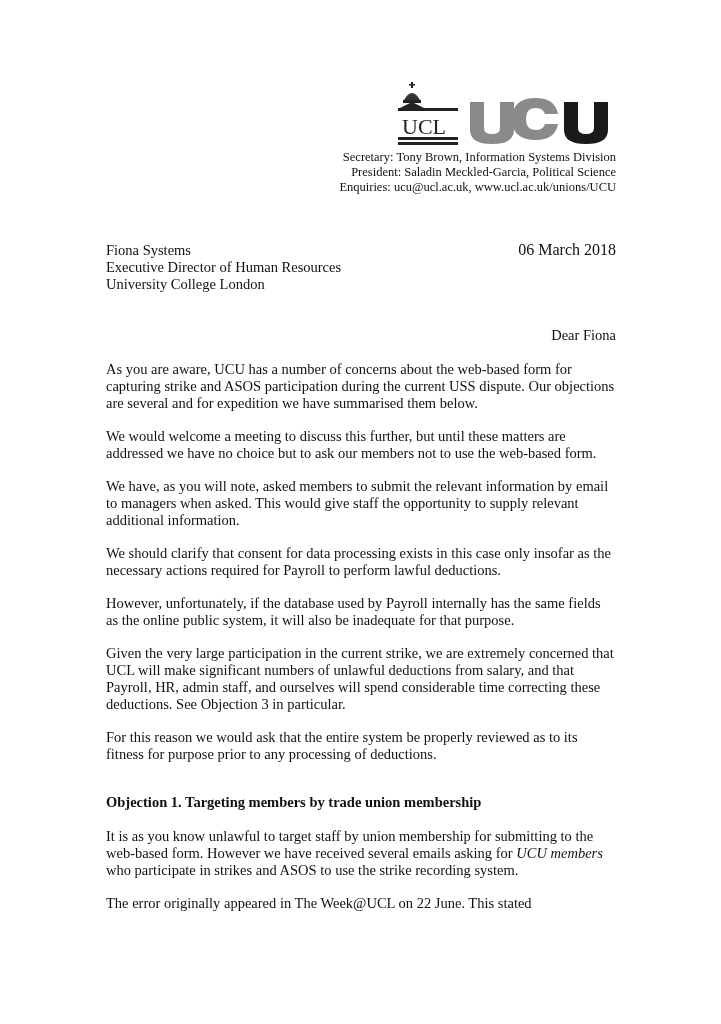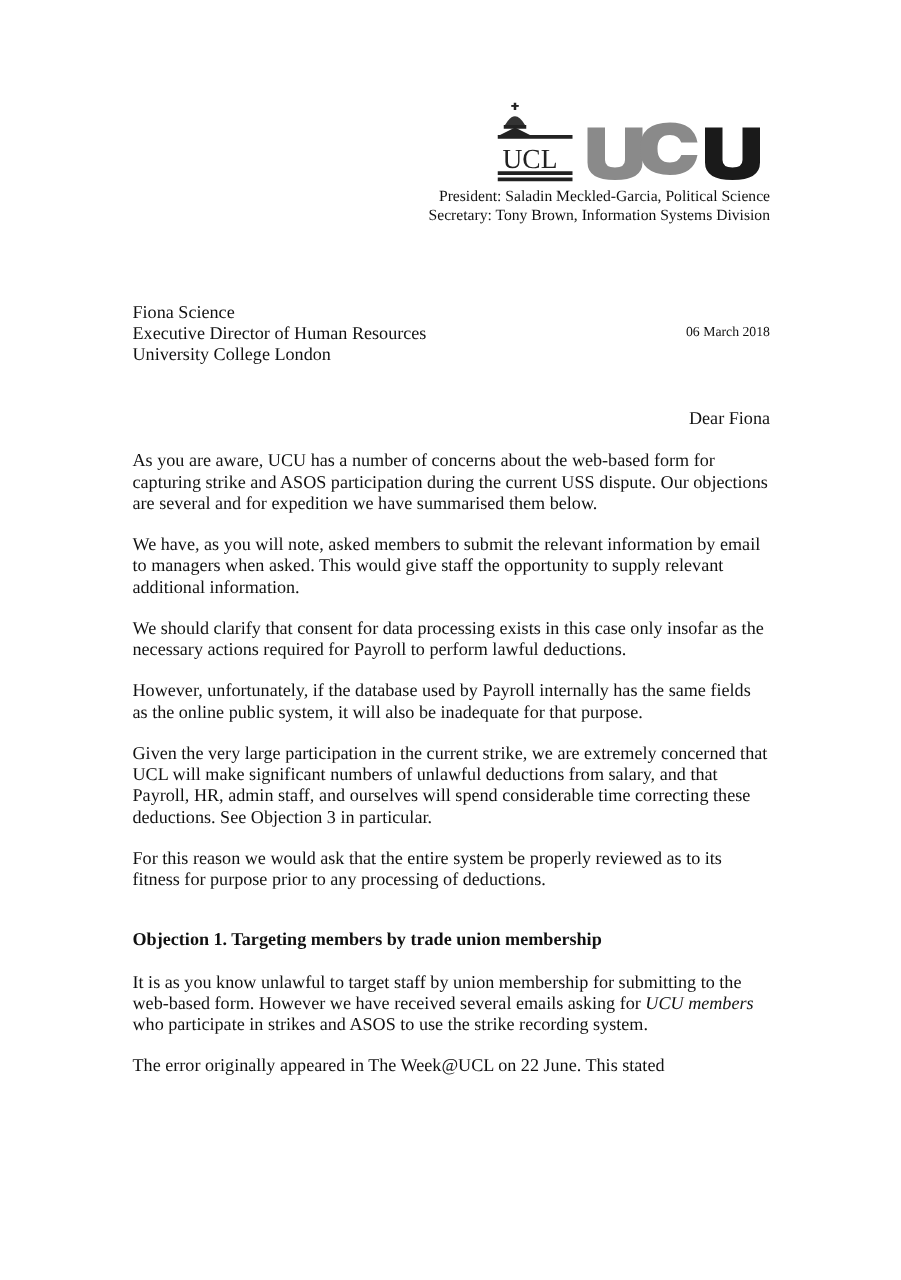--- a/index.html
+++ b/index.html
@@ -3,21 +3,21 @@
 <meta charset="utf-8">
 <style>
   html, body { margin:0; padding:0; background:#ffffff; }
   body { width:721px; height:1024px; position:relative; overflow:hidden; font-family:"Liberation Serif", serif; color:#111; }
   .page { position:absolute; left:0; top:0; width:721px; height:848px; background:#fff; }
   .logo { position:absolute; left:398px; top:82px; width:220px; height:70px; }
   .letterhead { position:absolute; right:105px; top:150px; text-align:right; }
   .branch { font-family:"Liberation Sans", sans-serif; font-weight:bold; font-size:12.5px; line-height:15px; color:#111; }
   .lh-line { font-size:12.5px; line-height:15px; }
   .addr { position:absolute; left:106px; top:242px; font-size:14.5px; line-height:17px; }
-  .date { position:absolute; right:105px; top:258px; font-size:11px; line-height:17px; }
+  .date { position:absolute; right:105px; top:241px; font-size:16px; line-height:17px; }
   .body { position:absolute; left:106px; top:327px; width:510px; font-size:14.5px; line-height:17px; }
   .body p { margin:0 0 16px 0; }
   .body p.salutation { margin-bottom:17px;text-align:right; }
   .body h3 { font-size:14.5px; line-height:17px; font-weight:bold; margin:31px 0 17px 0; }
   em { }
 </style>
 </head>
 <body>
 
 <div class="page">
@@ -35,35 +35,37 @@
       <text x="4" y="52" font-family="Liberation Serif, serif" font-size="22" fill="#222">UCL</text>
     </g>
     <g>
       <path d="M72 20 h14 v26 q0 6 8 6 q8 0 8 -6 v-26 h14 v28 q0 14 -22 14 q-22 0 -22 -14 Z" fill="#8a8a8a"></path>
       <path d="M160 32 h-13 q-2 -6 -9 -6 q-10 0 -10 11 q0 11 10 11 q7 0 9 -6 h13 q-3 16 -22 16 q-24 0 -24 -21 q0 -21 24 -21 q19 0 22 16 Z" fill="#8a8a8a"></path>
       <path d="M166 20 h14 v26 q0 6 8 6 q8 0 8 -6 v-26 h14 v28 q0 14 -22 14 q-22 0 -22 -14 Z" fill="#1a1a1a"></path>
     </g>
   </svg>
 
   <div class="letterhead">
+    <div class="lh-line">Secretary: Tony Brown, Information Systems Division</div>
     <div class="lh-line">President: Saladin Meckled-Garcia, Political Science</div>
-    <div class="lh-line">Secretary: Tony Brown, Information Systems Division</div>
+    <div class="lh-line">Enquiries: ucu@ucl.ac.uk, www.ucl.ac.uk/unions/UCU</div>
   </div>
 
   <div class="addr">
-    <div>Fiona Science</div>
+    <div>Fiona Systems</div>
     <div>Executive Director of Human Resources</div>
     <div>University College London</div>
   </div>
 
   <div class="date">06 March 2018</div>
 
   <div class="body">
     <p class="salutation">Dear Fiona</p>
     <p>As you are aware, UCU has a number of concerns about the web-based form for capturing strike and ASOS participation during the current USS dispute. Our objections are several and for expedition we have summarised them below.</p>
+    <p>We would welcome a meeting to discuss this further, but until these matters are addressed we have no choice but to ask our members not to use the web-based form.</p>
     <p>We have, as you will note, asked members to submit the relevant information by email to managers when asked. This would give staff the opportunity to supply relevant additional information.</p>
     <p>We should clarify that consent for data processing exists in this case only insofar as the necessary actions required for Payroll to perform lawful deductions.</p>
     <p>However, unfortunately, if the database used by Payroll internally has the same fields as the online public system, it will also be inadequate for that purpose.</p>
     <p>Given the very large participation in the current strike, we are extremely concerned that UCL will make significant numbers of unlawful deductions from salary, and that Payroll, HR, admin staff, and ourselves will spend considerable time correcting these deductions. See Objection 3 in particular.</p>
     <p>For this reason we would ask that the entire system be properly reviewed as to its fitness for purpose prior to any processing of deductions.</p>
     <h3>Objection 1. Targeting members by trade union membership</h3>
     <p><span>It is as you know unlawful to target staff by union membership for submitting to the web-based form. However we have received several emails asking for </span><em>UCU members</em><span> who participate in strikes and ASOS to use the strike recording system.</span></p>
     <p>The error originally appeared in The Week@UCL on 22 June. This stated</p>
   </div>
 

